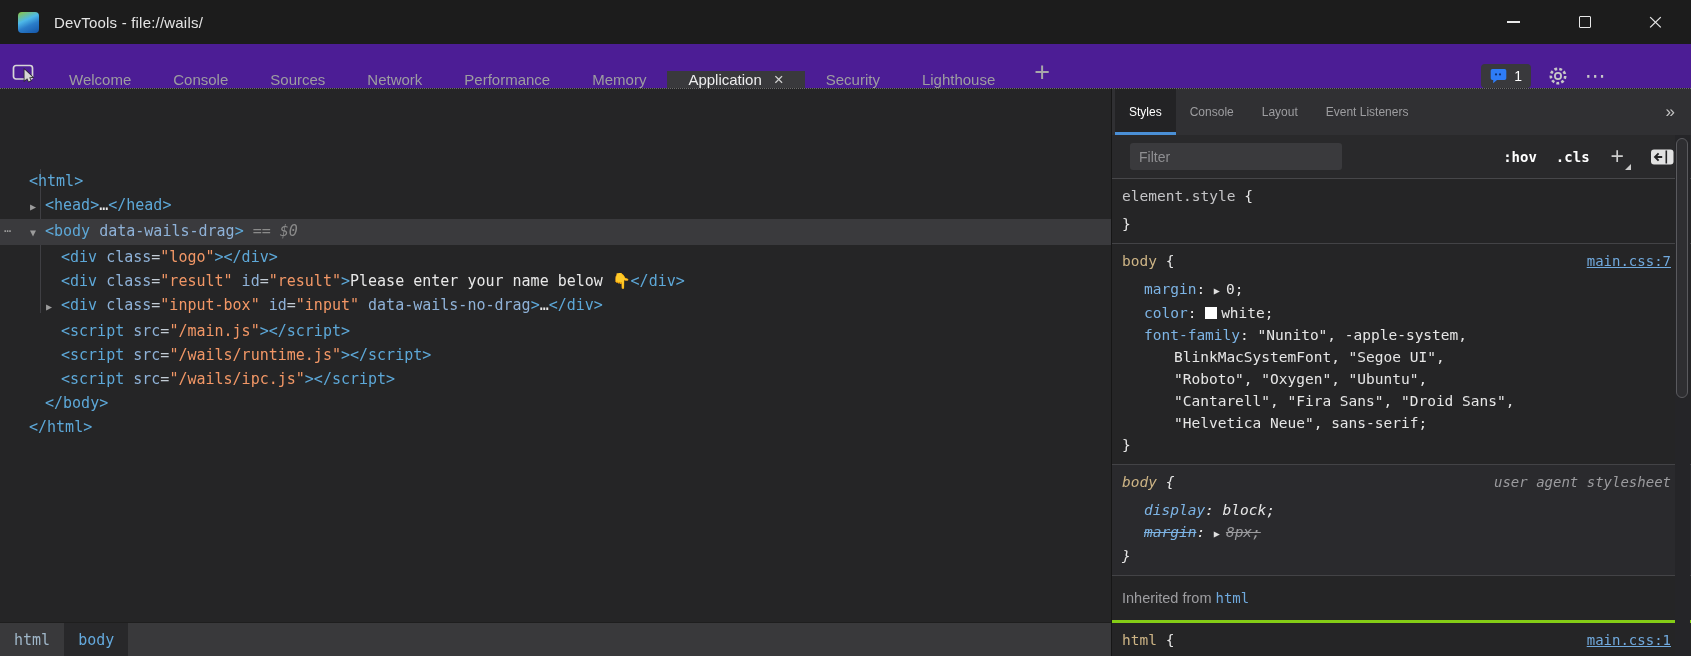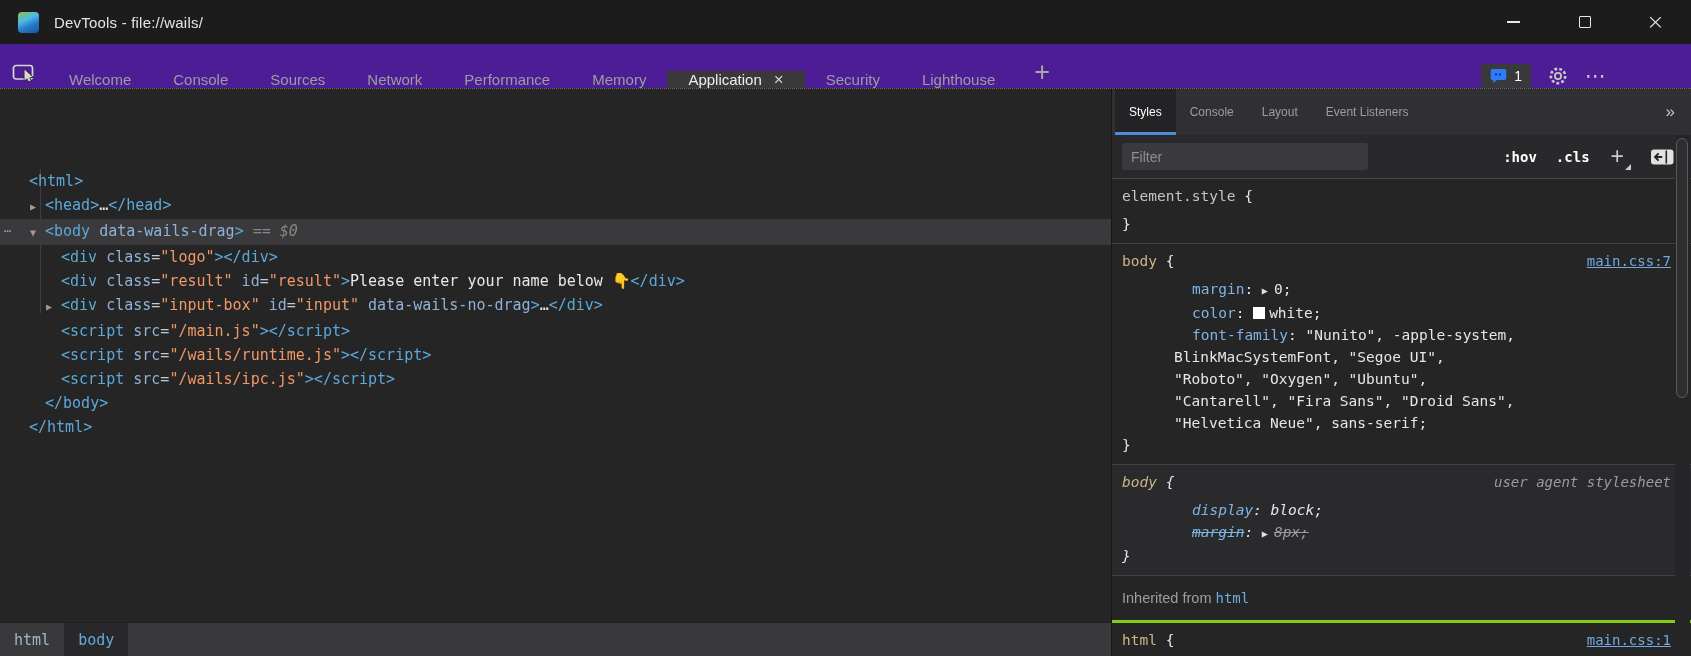--- a/index.html
+++ b/index.html
@@ -59,42 +59,42 @@
   .crumb.selected{background:#28282a;color:#64a9dd;}
 
   
   .styles-panel{flex:1;position:relative;background:#252526;}
   .sp-head{height:46px;background:#303033;display:flex;align-items:stretch;padding-left:3px;}
   .sp-tab{display:flex;align-items:center;padding:0 14px;color:#9d9da0;font-size:12px;position:relative;white-space:nowrap;}
   .sp-tab.active{background:#232325;color:#ffffff;}
   .sp-tab.active::after{content:"";position:absolute;left:0;right:0;bottom:0;height:3px;background:#4a8fd6;}
   .sp-over{margin-left:auto;display:flex;align-items:center;padding:0 16px;color:#c4c4c4;font-size:17px;}
   .sp-filter{height:44px;background:#29292b;border-bottom:1px solid #47474a;display:flex;align-items:center;padding:0 10px;gap:19px;}
-  .filter-input{width:246px;height:27px;background:#3a3a3d;border:none;border-radius:3px;color:#cfcfcf;
-    padding:0 9px;font-size:14px;font-family:"Liberation Sans",sans-serif;outline:none;flex:0 0 auto;}
+  .filter-input{width:212px;height:27px;background:#3a3a3d;border:none;border-radius:3px;color:#cfcfcf;
+    padding:0 9px;font-size:14px;font-family:"Liberation Sans",sans-serif;outline:none;flex:0 0 auto;margin-left:8px;}
   .filter-input::placeholder{color:#8f8f92;}
   .tog{color:#ffffff;font-weight:bold;font-size:14px;font-family:"DejaVu Sans Mono",monospace;}
   .tog.first{margin-left:auto;}
   .add-btn{position:relative;color:#cccccc;font-size:23px;font-weight:200;padding:0 7px 0 2px;line-height:1;}
   .add-btn .corner{position:absolute;right:0;bottom:-2px;width:0;height:0;border-left:6px solid transparent;border-bottom:6px solid #cccccc;}
   .sbtoggle{margin-right:6px;display:flex;align-items:center;}
 
   .sp-scroll{position:absolute;top:90px;left:0;right:0;bottom:0;overflow:hidden;
     font-family:"DejaVu Sans Mono",monospace;font-size:14.5px;line-height:22px;color:#e6e6e6;}
   .rule{padding:6px 20px 8px 10px;border-bottom:1px solid #434346;}
   .rule.ua{background:#2a2a2d;}
   .rule.ua .sel-line,.rule.ua .prop,.rule.ua .brace,.rule.ua .origin{font-style:italic;}
   .sel-line{margin-bottom:6px;}
   .selector{color:#cdb485;}
   .selector.el{color:#c4c4c6;}
   .brace{color:#e6e6e6;}
   .rule-link{float:right;color:#71aade;text-decoration:underline;font-size:14px;margin-left:12px;}
   .origin{float:right;color:#9b9b9e;font-size:14px;}
   .prop{padding-left:52px;text-indent:-30px;white-space:pre-wrap;}
-  .pname{color:#7db4e5;margin-left:48px;}
+  .pname{color:#7db4e5;}
   .parrow{color:#e0e0e0;font-size:10px;}
   .swatch{display:inline-block;width:12px;height:12px;margin-right:4px;vertical-align:-1px;}
   .swatch.white{background:#ffffff;}
   .prop.struck .pname,.prop.struck .pval{text-decoration:line-through;}
   .prop.struck .pval{color:#9b9b9e;}
   .shead{padding:11px 10px;border-bottom:3px solid #84cc16;color:#9e9ea1;
     font-family:"Liberation Sans",sans-serif;font-size:14.5px;}
   .shead .ilink{color:#6fa9dd;font-family:"DejaVu Sans Mono",monospace;font-size:14px;}
   .sp-scrollbar{position:absolute;right:1px;top:46px;bottom:0;width:15px;background:#252528;}
   .sp-thumb{position:absolute;top:3px;left:1px;right:2px;height:260px;border:1px solid #5a5a5e;border-radius:7px;background:#2e2e31;}

